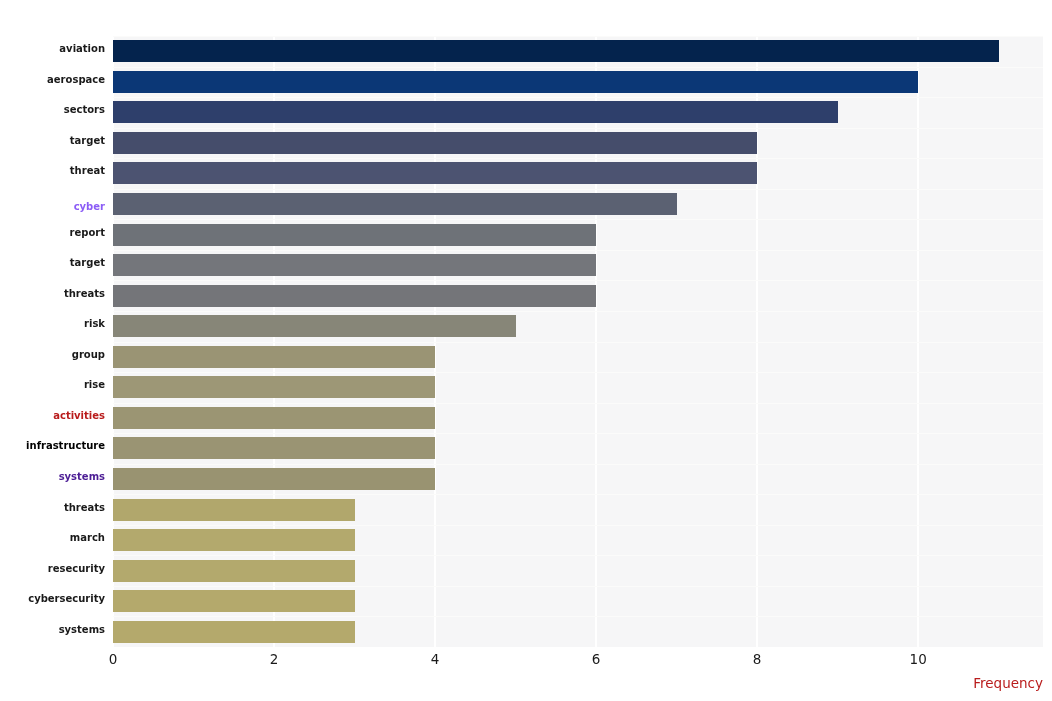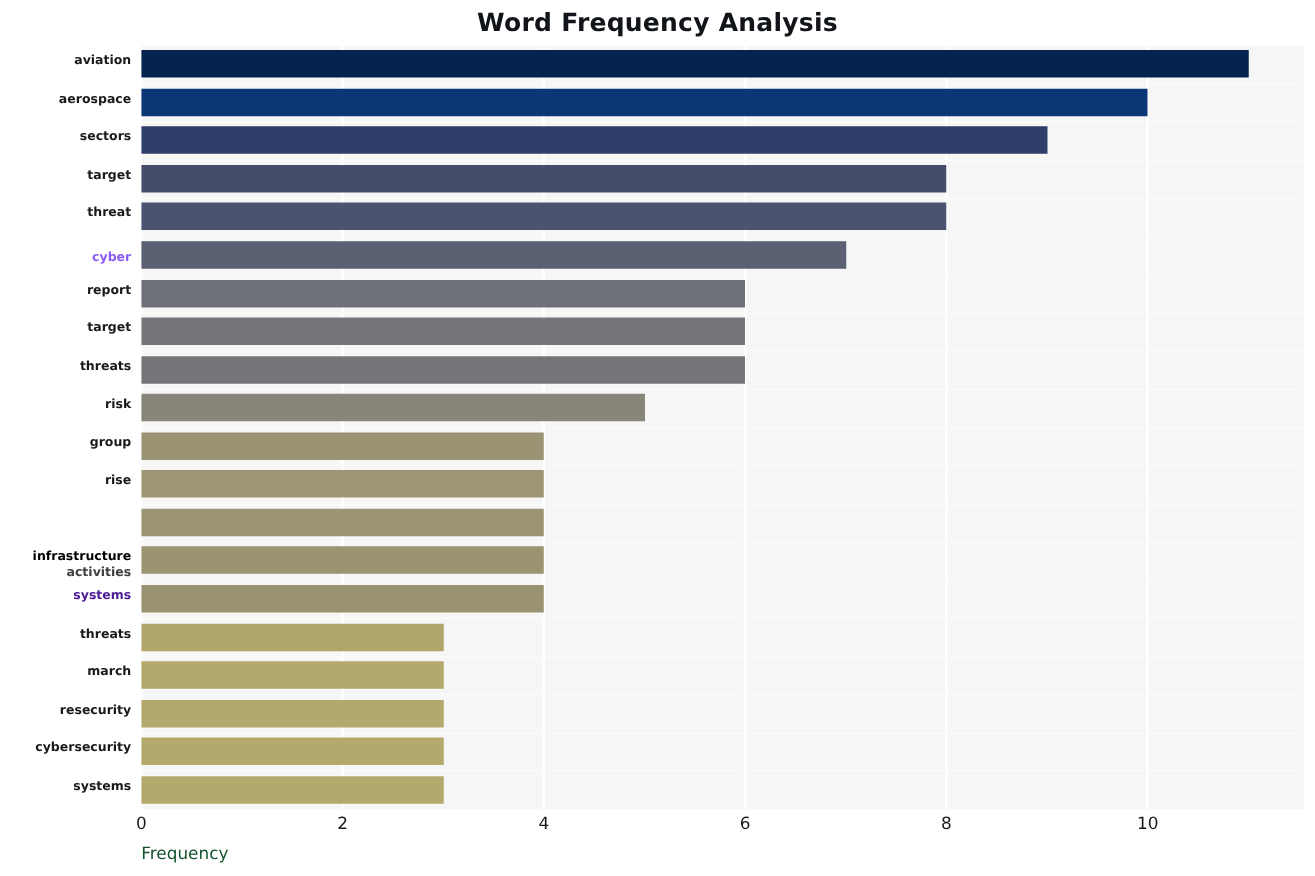--- a/index.html
+++ b/index.html
@@ -113,31 +113,30 @@
     transform: translateX(-50%);
     font-size: 13.5px;
     color: #1a1a1a;
     line-height: 1;
   }
   #x-axis-label {
     position: absolute;
     left: 113px;
     top: 675px;
     width: 930px;
-    text-align: left;
+    text-align: right;
     font-size: 13.5px;
-    color: #14532d;
+    color: #b91c1c;
   }
 </style>
 </head>
 <body>
 
 <div id="figure">
 
-  <div id="chart-title">Word Frequency Analysis</div>
 
   <div id="plot-area">
     <div id="grid-layer">
         <div class="gridline-v" style="left: -0.8px; background: rgb(255, 255, 255);"></div>
         <div class="gridline-v" style="left: 160.239px; background: rgb(255, 255, 255);"></div>
         <div class="gridline-v" style="left: 321.278px; background: rgb(255, 255, 255);"></div>
         <div class="gridline-v" style="left: 482.317px; background: rgb(255, 255, 255);"></div>
         <div class="gridline-v" style="left: 643.356px; background: rgb(255, 255, 255);"></div>
         <div class="gridline-v" style="left: 804.395px; background: rgb(255, 255, 255);"></div>
         <div class="gridline-h" style="top: 0px;"></div>
@@ -231,21 +230,21 @@
       <div class="y-tick-label" style="top: 69.375px; color: rgb(26, 26, 26);">sectors</div>
       <div class="y-tick-label" style="top: 99.925px; color: rgb(26, 26, 26);">target</div>
       <div class="y-tick-label" style="top: 130.475px; color: rgb(26, 26, 26);">threat</div>
       <div class="y-tick-label" style="top: 146px; color: #8b5cf6; margin-top: 20px;">cyber</div>
       <div class="y-tick-label" style="top: 191.575px; color: rgb(26, 26, 26);">report</div>
       <div class="y-tick-label" style="top: 222.125px; color: rgb(26, 26, 26);">target</div>
       <div class="y-tick-label" style="top: 252.675px; color: rgb(26, 26, 26);">threats</div>
       <div class="y-tick-label" style="top: 283.225px; color: rgb(26, 26, 26);">risk</div>
       <div class="y-tick-label" style="top: 313.775px; color: rgb(26, 26, 26);">group</div>
       <div class="y-tick-label" style="top: 344.325px; color: rgb(26, 26, 26);">rise</div>
-      <div class="y-tick-label" style="top: 374.875px; color: #404040; margin-top: 43px;">activities</div>
+      <div class="y-tick-label" style="top: 374.875px; color: #b91c1c;">activities</div>
       <div class="y-tick-label" style="top: 405.425px; color: #000000;">infrastructure</div>
       <div class="y-tick-label" style="top: 435.975px; color: #4c1d95;">systems</div>
       <div class="y-tick-label" style="top: 466.525px; color: rgb(26, 26, 26);">threats</div>
       <div class="y-tick-label" style="top: 497.075px; color: rgb(26, 26, 26);">march</div>
       <div class="y-tick-label" style="top: 527.625px; color: rgb(26, 26, 26);">resecurity</div>
       <div class="y-tick-label" style="top: 558.175px; color: rgb(26, 26, 26);">cybersecurity</div>
       <div class="y-tick-label" style="top: 588.725px; color: rgb(26, 26, 26);">systems</div>
     </div>
 
   <div id="x-axis">

